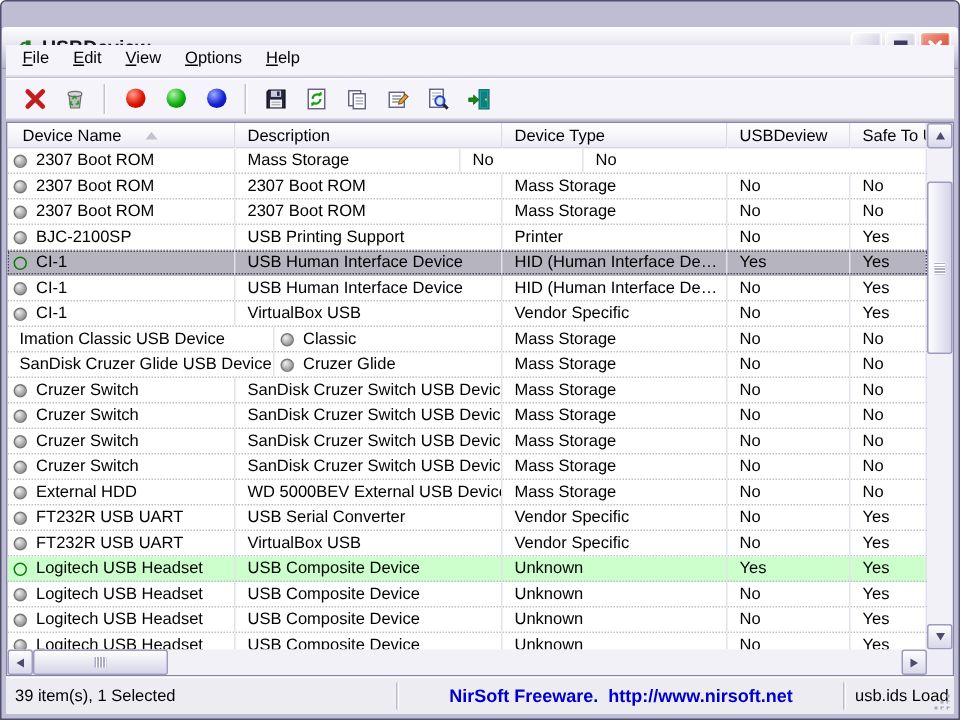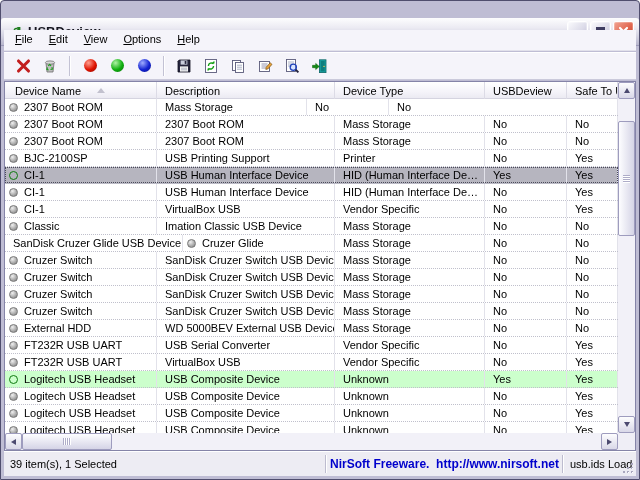--- a/index.html
+++ b/index.html
@@ -82,21 +82,21 @@
   .vthumb::after{content:"";position:absolute;left:4px;right:4px;top:50%;margin-top:-4px;height:8px;
     background:repeating-linear-gradient(180deg,#AEACC8 0 1px,#fff 1px 2px);}
   .hthumb{position:absolute;top:0;left:17px;width:90px;height:17px;border:1px solid #9E9CBE;border-radius:2px;
     background:linear-gradient(180deg,#FDFDFF,#D5D4E6);}
   .hthumb::after{content:"";position:absolute;top:4px;bottom:4px;left:50%;margin-left:-4px;width:8px;
     background:repeating-linear-gradient(90deg,#AEACC8 0 1px,#fff 1px 2px);}
   
   .statusbar{position:absolute;bottom:3px;left:3px;right:3px;height:25px;background:#EDECF3;
     border-top:1px solid #fff;display:flex;align-items:stretch;}
   .sp{display:flex;align-items:center;overflow:hidden;white-space:pre;}
-  .sp1{width:321px;padding-left:6px;}
+  .sp1{width:260px;padding-left:6px;}
   .sp2{flex:1;justify-content:center;color:#0000CC;font-weight:bold;font-size:12px;}
   .sp3{width:72px;padding-left:6px;}
   .ssep{width:2px;border-left:1px solid #BDBCCF;border-right:1px solid #FFF;margin:3px 0;}
   .grip{position:absolute;right:1px;bottom:1px;width:13px;height:13px;}
 </style>
 </head>
 <body>
 
 <div class="window">
 
@@ -298,25 +298,25 @@
           <div class="cell c0">
             <span class="led gray"></span>
             <span>CI-1</span>
           </div>
           <div class="cell c1">VirtualBox USB</div>
           <div class="cell c2">Vendor Specific</div>
           <div class="cell c3">No</div>
           <div class="cell c4">Yes</div>
         </div>
         <div class="lrow ">
+          <div class="cell c1">Imation Classic USB Device</div>
           <div class="cell c0">
             <span class="led gray"></span>
             <span>Classic</span>
           </div>
-          <div class="cell c1">Imation Classic USB Device</div>
           <div class="cell c2">Mass Storage</div>
           <div class="cell c3">No</div>
           <div class="cell c4">No</div>
         </div>
         <div class="lrow ">
           <div class="cell c1">SanDisk Cruzer Glide USB Device</div>
           <div class="cell c0">
             <span class="led gray"></span>
             <span>Cruzer Glide</span>
           </div>

